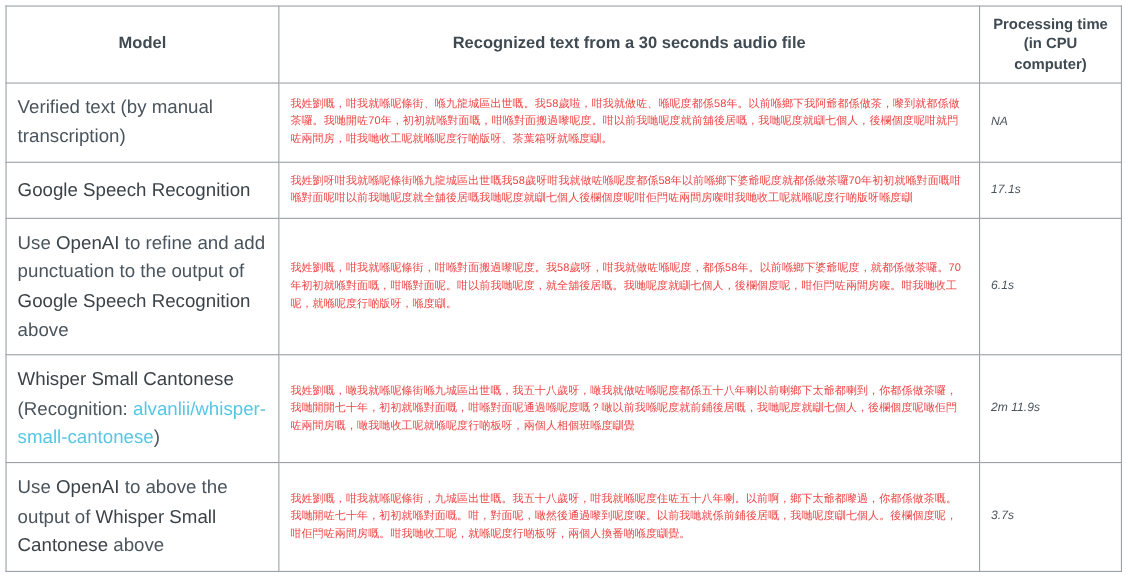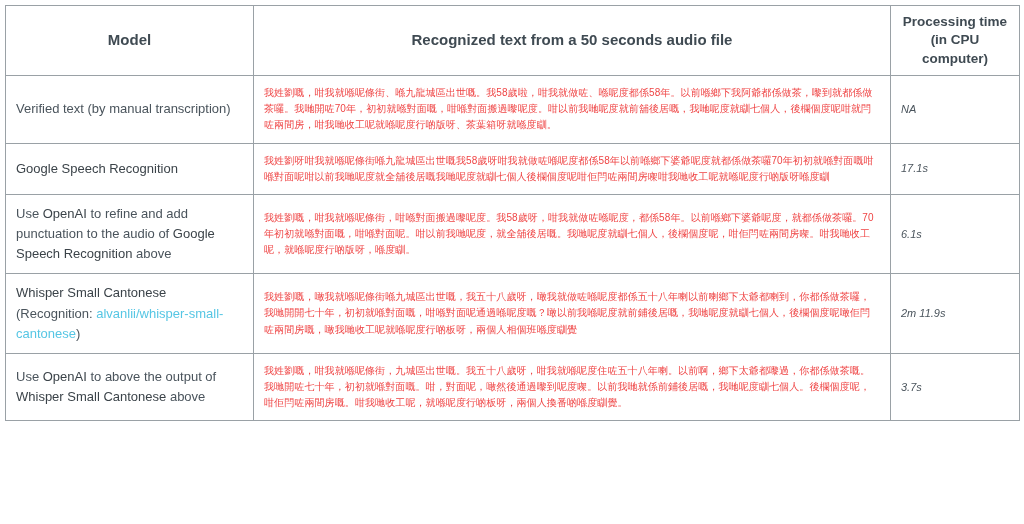--- a/index.html
+++ b/index.html
@@ -46,21 +46,21 @@
     padding: 6px 10px;
     line-height: 1.35;
     border-bottom: 3px solid #2f3436;
   }
   thead th.th-time {
     font-size: 13.5px;
   }
 
   tbody td {
     padding: 9px 10px;
-    font-size: 13px;
+    font-size: 17px;
     color: #4a545c;
     line-height: 1.55;
   }
   tbody td.cell-model {
     vertical-align: middle;
   }
   tbody td.cell-text {
     color: #ef4444;
     font-size: 10px;
     line-height: 1.62;
@@ -83,21 +83,21 @@
 <div class="page">
   <table class="asr-table">
     <colgroup>
       <col class="col-model">
       <col class="col-text">
       <col class="col-time">
     </colgroup>
     <thead>
       <tr>
         <th class="th-model">Model</th>
-        <th class="th-text">Recognized text from a 50 seconds audio file</th>
+        <th class="th-text">Recognized text from a 30 seconds audio file</th>
         <th class="th-time">
           <span>Processing time</span><br>
           <span>(in CPU</span><br>
           <span>computer)</span>
         </th>
       </tr>
     </thead>
     <tbody id="tbody">
         <tr>
           <td class="cell-model">
@@ -108,21 +108,21 @@
         </tr>
         <tr>
           <td class="cell-model">
             <span class="model-label"><span class="bold">Google Speech Recognition</span></span>
           </td>
           <td class="cell-text">我姓劉呀咁我就喺呢條街喺九龍城區出世嘅我58歲呀咁我就做咗喺呢度都係58年以前喺鄉下婆爺呢度就都係做茶囉70年初初就喺對面嘅咁喺對面呢咁以前我哋呢度就全舖後居嘅我哋呢度就瞓七個人後欄個度呢咁佢閂咗兩間房㗎咁我哋收工呢就喺呢度行啲版呀喺度瞓</td>
           <td class="cell-time">17.1s</td>
         </tr>
         <tr>
           <td class="cell-model">
-            <span class="model-label"><span>Use </span><span class="bold">OpenAI</span><span> to refine and add punctuation to the audio of </span><span class="bold">Google Speech Recognition</span><span> above</span></span>
+            <span class="model-label"><span>Use </span><span class="bold">OpenAI</span><span> to refine and add punctuation to the output of </span><span class="bold">Google Speech Recognition</span><span> above</span></span>
           </td>
           <td class="cell-text">我姓劉嘅，咁我就喺呢條街，咁喺對面搬過嚟呢度。我58歲呀，咁我就做咗喺呢度，都係58年。以前喺鄉下婆爺呢度，就都係做茶囉。70年初初就喺對面嘅，咁喺對面呢。咁以前我哋呢度，就全舖後居嘅。我哋呢度就瞓七個人，後欄個度呢，咁佢閂咗兩間房㗎。咁我哋收工呢，就喺呢度行啲版呀，喺度瞓。</td>
           <td class="cell-time">6.1s</td>
         </tr>
         <tr>
           <td class="cell-model">
             <span class="model-label"><span class="bold">Whisper Small Cantonese</span><span> (Recognition: </span><span class="link">alvanlii/whisper-small-cantonese</span><span>)</span></span>
           </td>
           <td class="cell-text">我姓劉嘅，噉我就喺呢條街喺九城區出世嘅，我五十八歲呀，噉我就做咗喺呢度都係五十八年喇以前喇鄉下太爺都喇到，你都係做茶囉，我哋開開七十年，初初就喺對面嘅，咁喺對面呢通過喺呢度嘅？噉以前我喺呢度就前鋪後居嘅，我哋呢度就瞓七個人，後欄個度呢噉佢閂咗兩間房嘅，噉我哋收工呢就喺呢度行啲板呀，兩個人相個班喺度瞓覺</td>
           <td class="cell-time">2m 11.9s</td>

